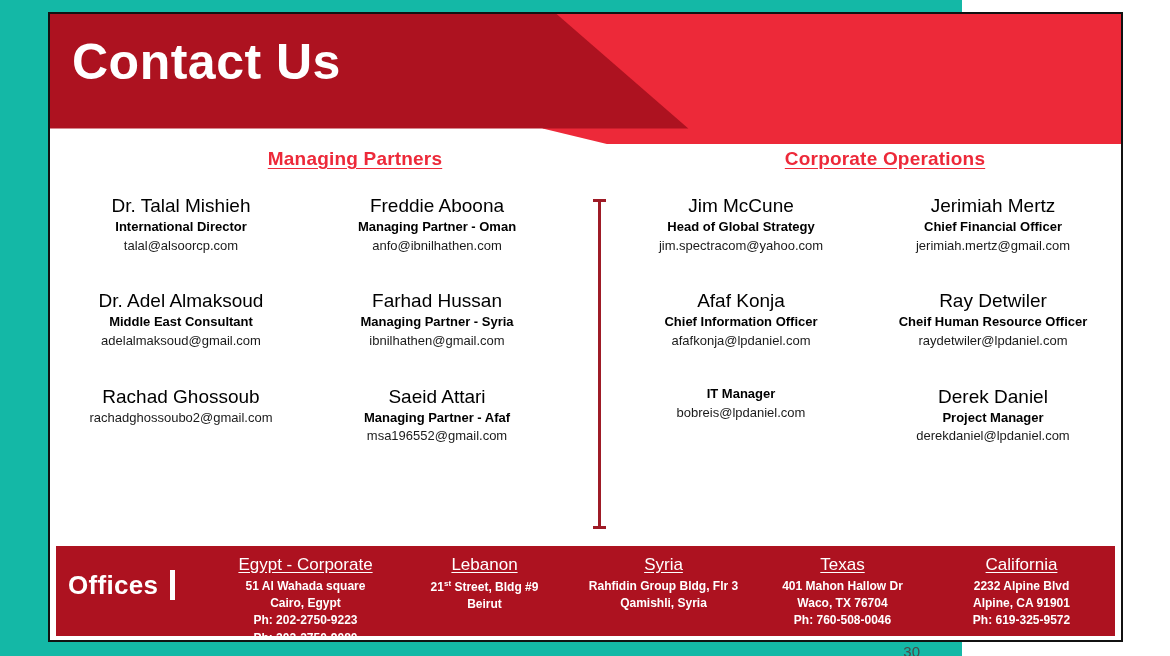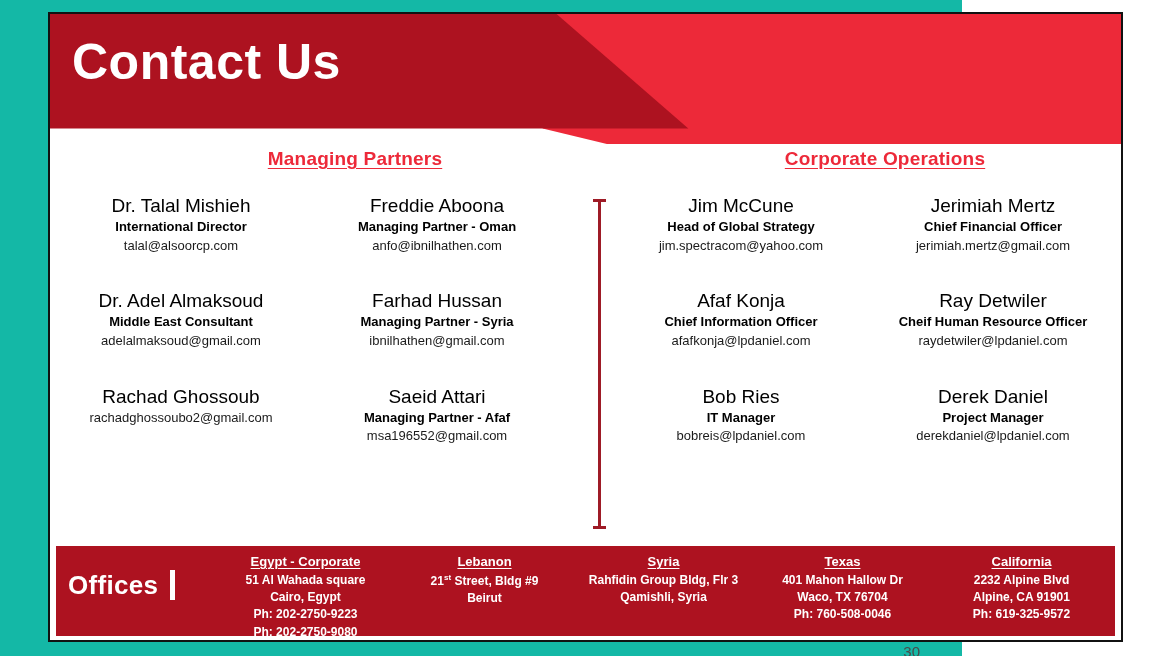--- a/index.html
+++ b/index.html
@@ -181,22 +181,22 @@
     top: 6px;
     display: flex;
   }
   .ofc {
     flex: 1 1 0;
     text-align: center;
     color: #ffffff;
     padding: 0 4px;
   }
   .ofc .oname {
-    font-size: 13px;
-    font-weight: bold;
+    font-size: 17px;
+    font-weight: normal;
     text-decoration: underline;
     text-underline-offset: 2px;
     display: block;
     line-height: 1.5;
     white-space: nowrap;
   }
   .ofc .oline {
     font-size: 12px;
     font-weight: bold;
     display: block;
@@ -271,21 +271,20 @@
             <div class="pname">Jim McCune</div>
             <div class="ptitle">Head of Global Strategy</div>
             <div class="pmail">jim.spectracom@yahoo.com</div>
           </div>
           <div class="person">
             <div class="pname">Afaf Konja</div>
             <div class="ptitle">Chief Information Officer</div>
             <div class="pmail">afafkonja@lpdaniel.com</div>
           </div>
           <div class="person">
-            <div class="pname">Bob Ries</div>
             <div class="ptitle">IT Manager</div>
             <div class="pmail">bobreis@lpdaniel.com</div>
           </div>
         </div>
       <div class="ccol" id="col-4">
           <div class="person">
             <div class="pname">Jerimiah Mertz</div>
             <div class="ptitle">Chief Financial Officer</div>
             <div class="pmail">jerimiah.mertz@gmail.com</div>
           </div>

